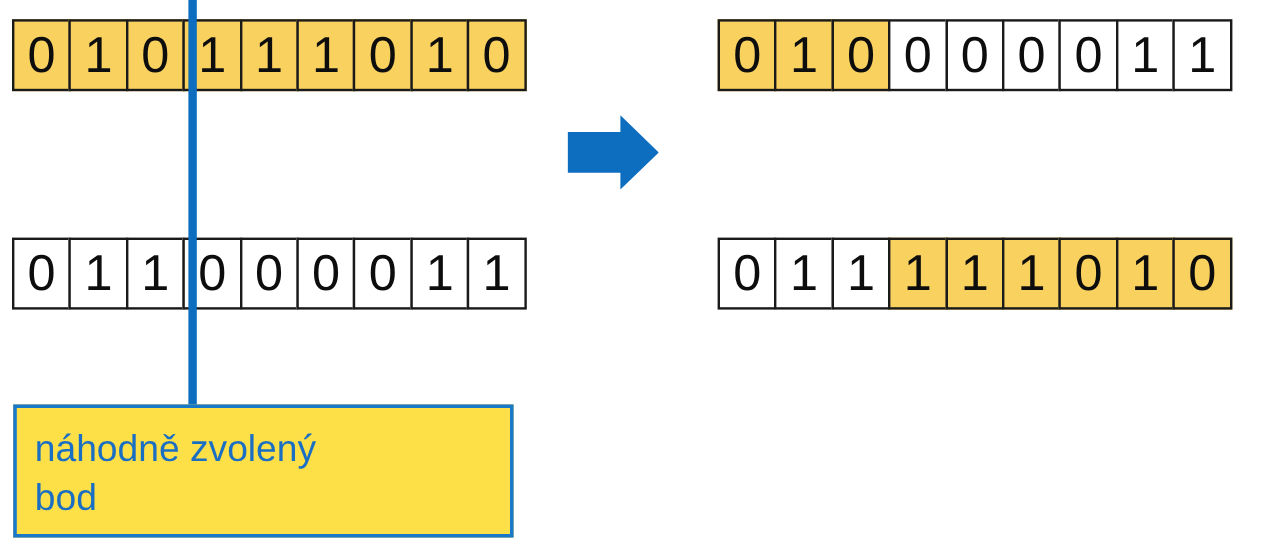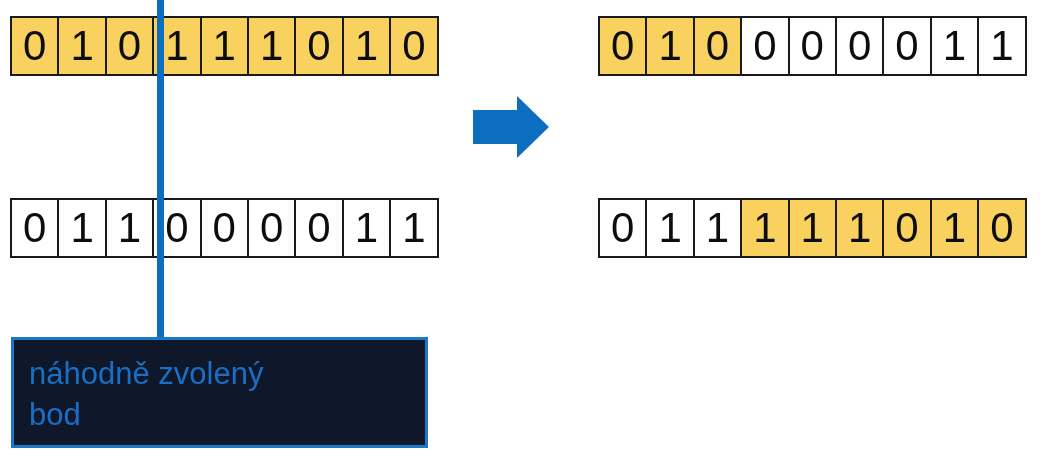--- a/index.html
+++ b/index.html
@@ -72,21 +72,21 @@
 
   
   #caption-box {
     position: absolute;
     left: 11px;
     top: 337px;
     width: 417px;
     height: 111px;
     box-sizing: border-box;
     border: 3px solid #1a78c8;
-    background: #0f172a;
+    background: #fde047;
     padding: 14px 0 0 15px;
   }
   #caption-text {
     font-family: "Liberation Sans", sans-serif;
     font-size: 31px;
     line-height: 1.32;
     color: #1a6fc4;
     white-space: pre-line;
     margin: 0;
   }

